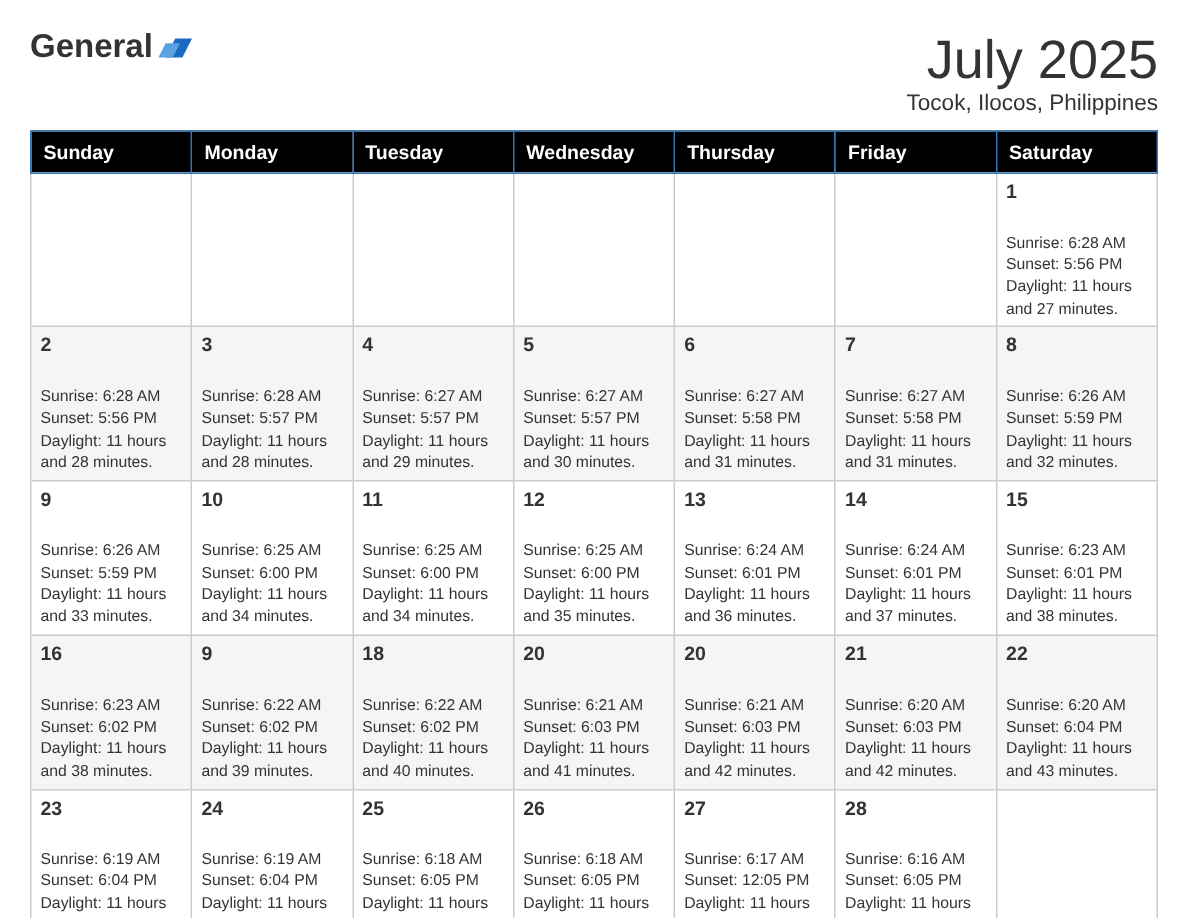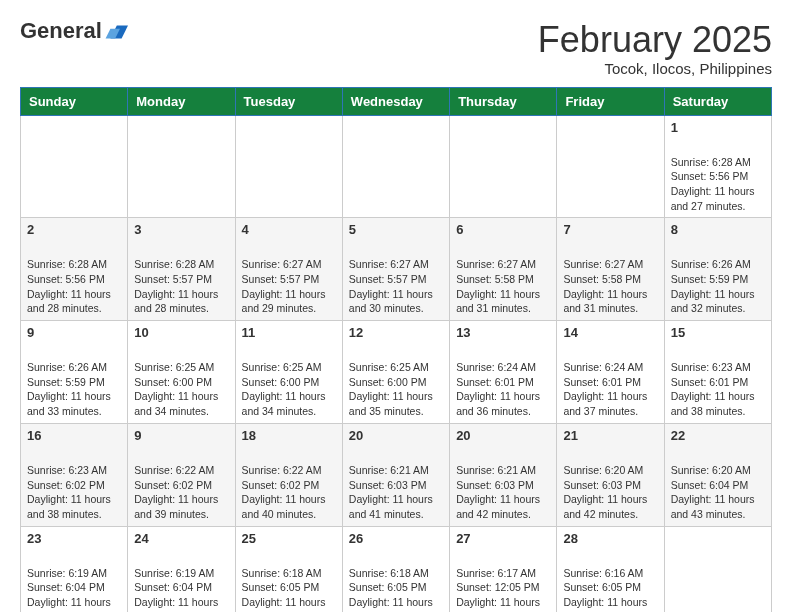--- a/index.html
+++ b/index.html
@@ -49,21 +49,21 @@
     .location-title {
       font-size: 15px;
       color: #333;
     }
     .calendar {
       width: 100%;
       border-collapse: collapse;
       border: 1px solid #ccc;
     }
     .calendar th {
-      background-color: #15803d;
+      background-color: #000000;
       color: #fff;
       font-size: 13px;
       font-weight: bold;
       padding: 6px 8px;
       text-align: left;
       border: 1px solid #2e75b6;
     }
     .calendar td {
       width: calc(100% / 7);
       vertical-align: top;
@@ -102,21 +102,21 @@
       <div style="display:flex;gap:2px;">
         <span class="logo-text-general">General</span>
         <svg class="logo-icon" viewBox="0 0 30 24" xmlns="http://www.w3.org/2000/svg">
           <polygon points="8,20 22,20 30,4 16,4" fill="#1a6abf"></polygon>
           <polygon points="2,20 14,20 20,8 8,8" fill="#5ba3e0"></polygon>
         </svg>
       </div>
     </div>
   </div>
   <div class="title-block">
-    <div class="month-title">February 2025</div>
+    <div class="month-title">July 2025</div>
     <div class="location-title">Tocok, Ilocos, Philippines</div>
   </div>
 </div>
 
 <table class="calendar">
   <thead>
     <tr>
     <th>Sunday</th>
         <th>Monday</th>
         <th>Tuesday</th>

